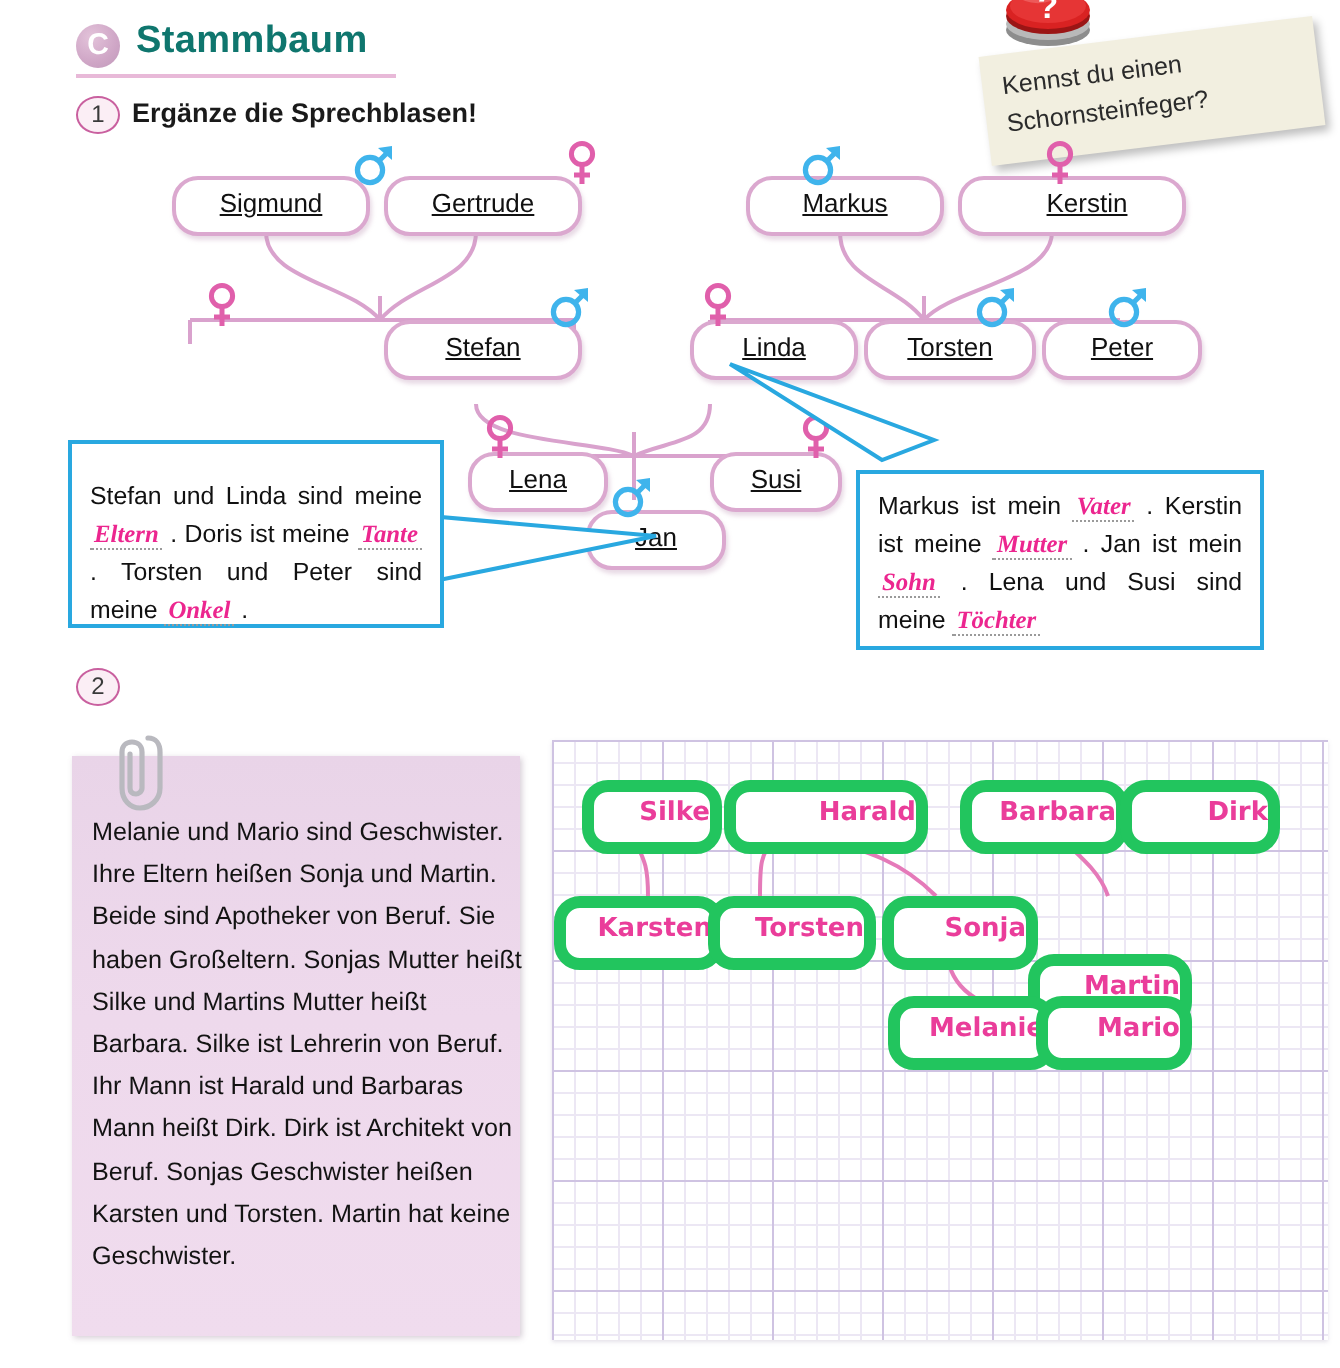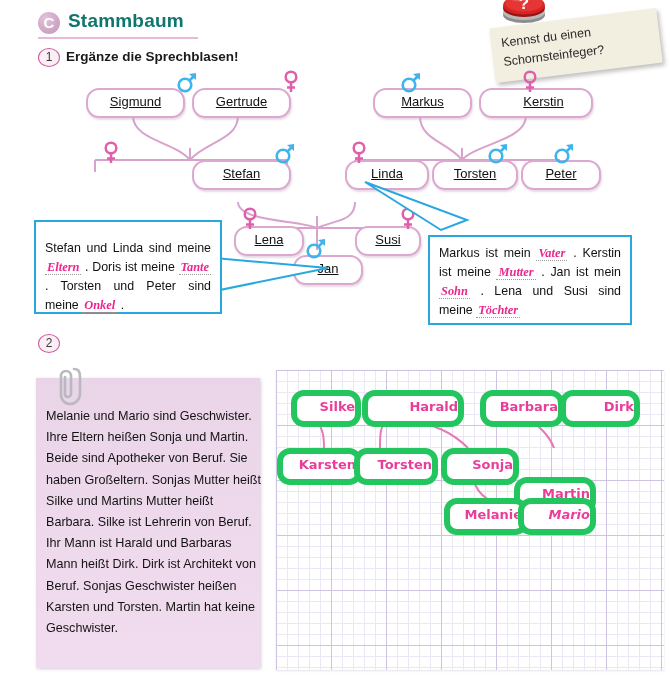--- a/index.html
+++ b/index.html
@@ -321,15 +321,15 @@
   <div class="person2" style="left:362px;top:390px;width:70px;padding-left:20px;">Harald</div>
   <div class="person2" style="left:480px;top:390px;width:72px;">Barbara</div>
   <div class="person2" style="left:560px;top:390px;width:68px;">Dirk</div>
 
   <div class="person2" style="left:277px;top:448px;width:73px;">Karsten</div>
   <div class="person2" style="left:354px;top:448px;width:72px;">Torsten</div>
   <div class="person2" style="left:441px;top:448px;width:66px;">Sonja</div>
   <div class="person2" style="left:514px;top:448px;width:70px;margin-top:29px;">Martin</div>
 
   <div class="person2" style="left:444px;top:498px;width:72px;">Melanie</div>
-  <div class="person2" style="left:518px;top:498px;width:66px;font-style:italic;">Mario</div>
+  <div class="person2" style="left:518px;top:498px;width:66px;">Mario</div>
 
 </div>
 
 </body></html>

